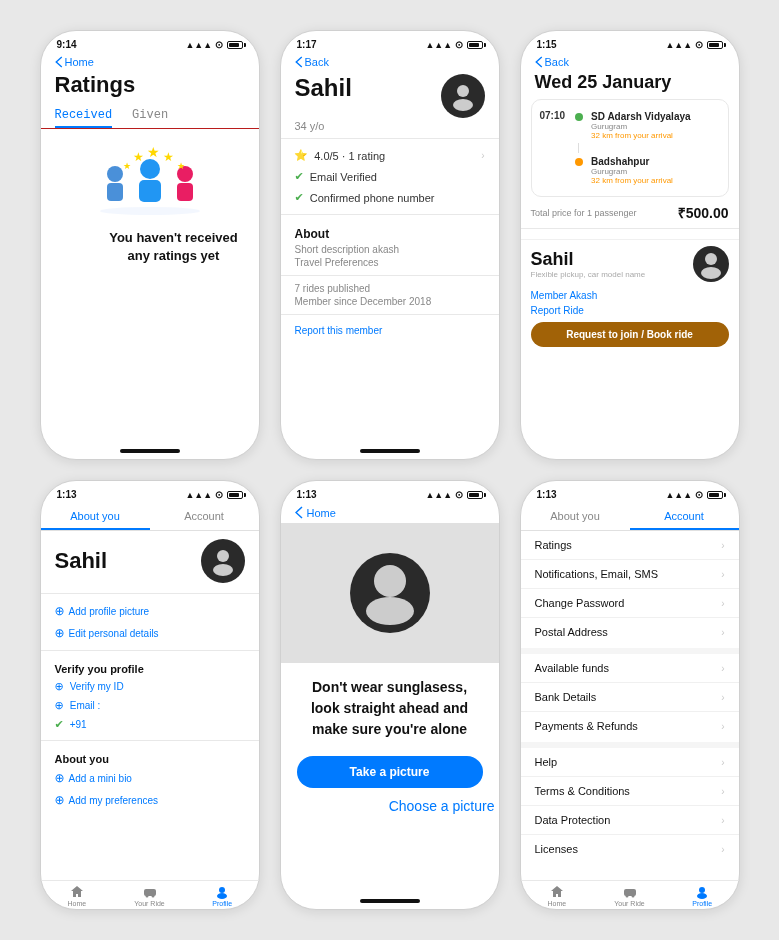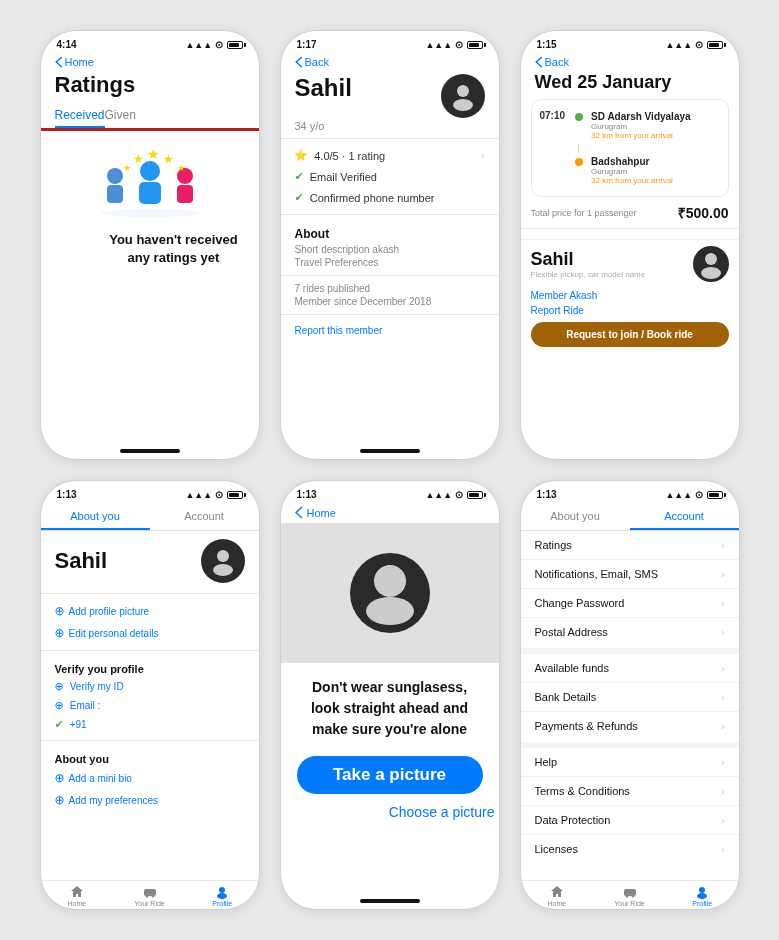--- a/index.html
+++ b/index.html
@@ -72,22 +72,24 @@
       border-radius: 1px;
     }
     .phone-content { flex: 1; overflow: hidden; display: flex; flex-direction: column; }
 
     
     .nav-back { color: #007AFF; font-size: 11px; padding: 2px 14px 0; display: flex; align-items: center; gap: 2px; }
     .nav-back svg { width: 8px; height: 12px; }
     .page-title { font-size: 22px; font-weight: 700; padding: 4px 14px 6px; color: #111; }
     .tabs-row {
       display: flex;
-      border-bottom: 3px solid #b91c1c;
+      border-bottom: 1px solid #b91c1c;
       padding: 0 14px;
+      gap: 20px;
+      font-family: Liberation Mono, monospace;
     }
     .tab {
       font-size: 12px;
       padding: 4px 0;
       color: #888;
       border-bottom: 2px solid transparent;
       cursor: pointer;
     }
     .tab.active { color: #007AFF; border-bottom-color: #007AFF; }
     .illustration {
@@ -272,21 +274,21 @@
       padding: 14px 20px 10px;
       line-height: 1.5;
     }
     .take-btn {
       margin: 6px 16px;
       background: #007AFF;
       color: #fff;
       border: none;
       border-radius: 20px;
       padding: 9px;
-      font-size: 17px;
+      font-size: 12px;
       font-weight: 600;
       text-align: center;
       cursor: pointer;
     }
     .choose-link {
       text-align: right;
       font-size: 14px;
       color: #007AFF;
       padding: 4px;
       cursor: pointer;
@@ -308,21 +310,21 @@
     .menu-chevron { color: #ccc; font-size: 10px; }
     .menu-section-gap { height: 6px; background: #f5f5f5; }
   </style>
 </head>
 <body>
 
 <div class="grid">
 
   <div class="phone">
     <div class="status-bar">
-      <span>4:14</span>
+      <span>9:14</span>
       <div class="status-icons">
         <span class="signal-icon">▲▲▲</span>
         <span>⊙</span>
         <span class="battery-icon"></span>
       </div>
     </div>
     <div class="phone-content">
       <div class="nav-back">
         <svg viewBox="0 0 8 13" fill="none">
             <path d="M7 1L1 6.5L7 12" stroke="#007AFF" stroke-width="1.5"></path>

